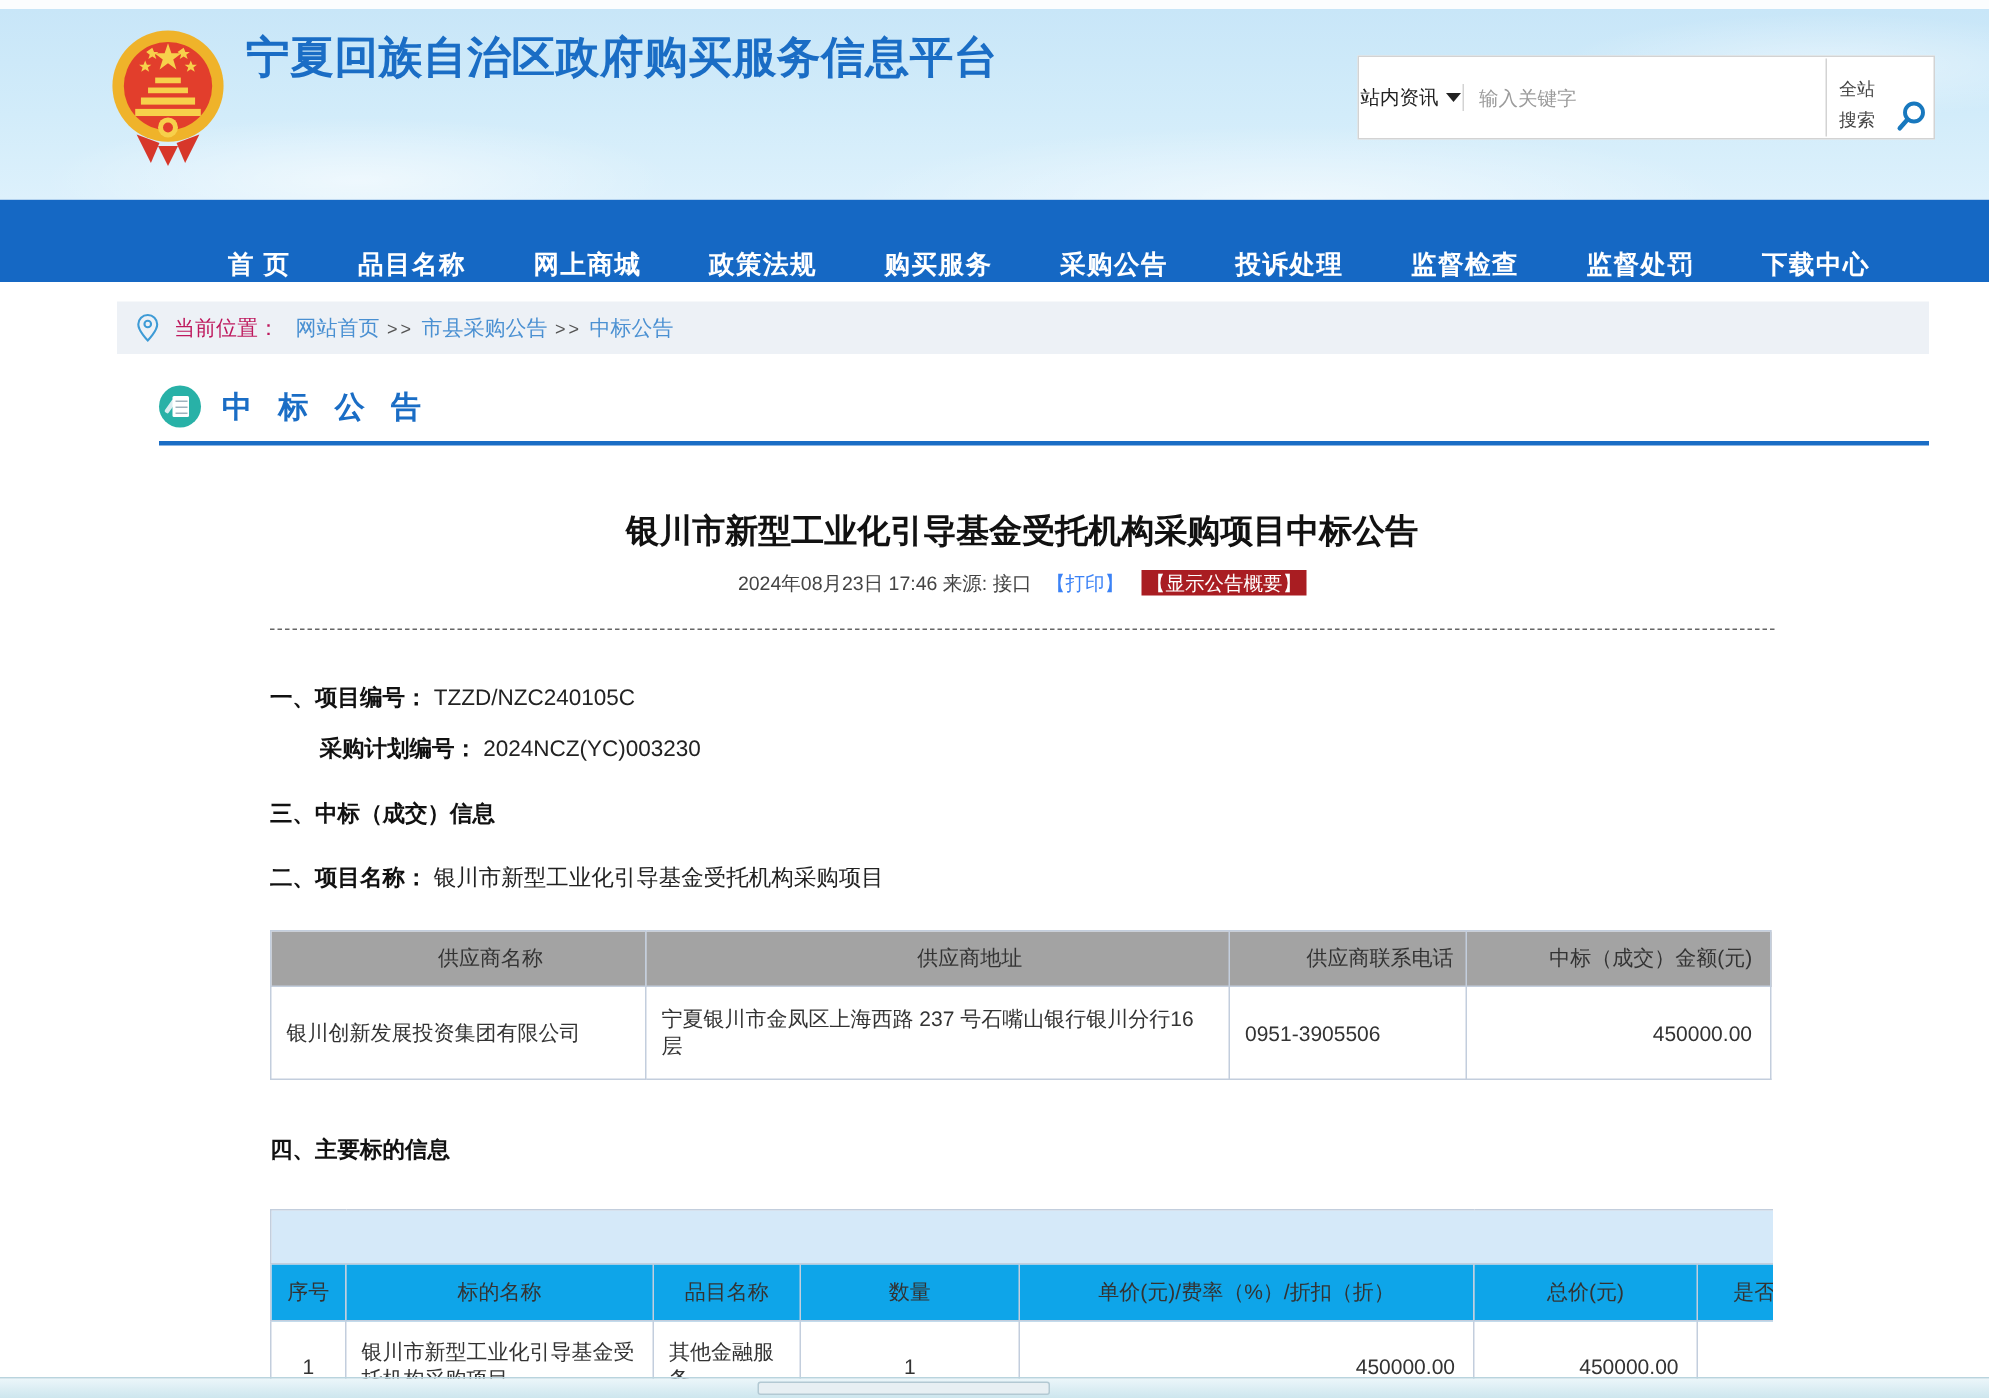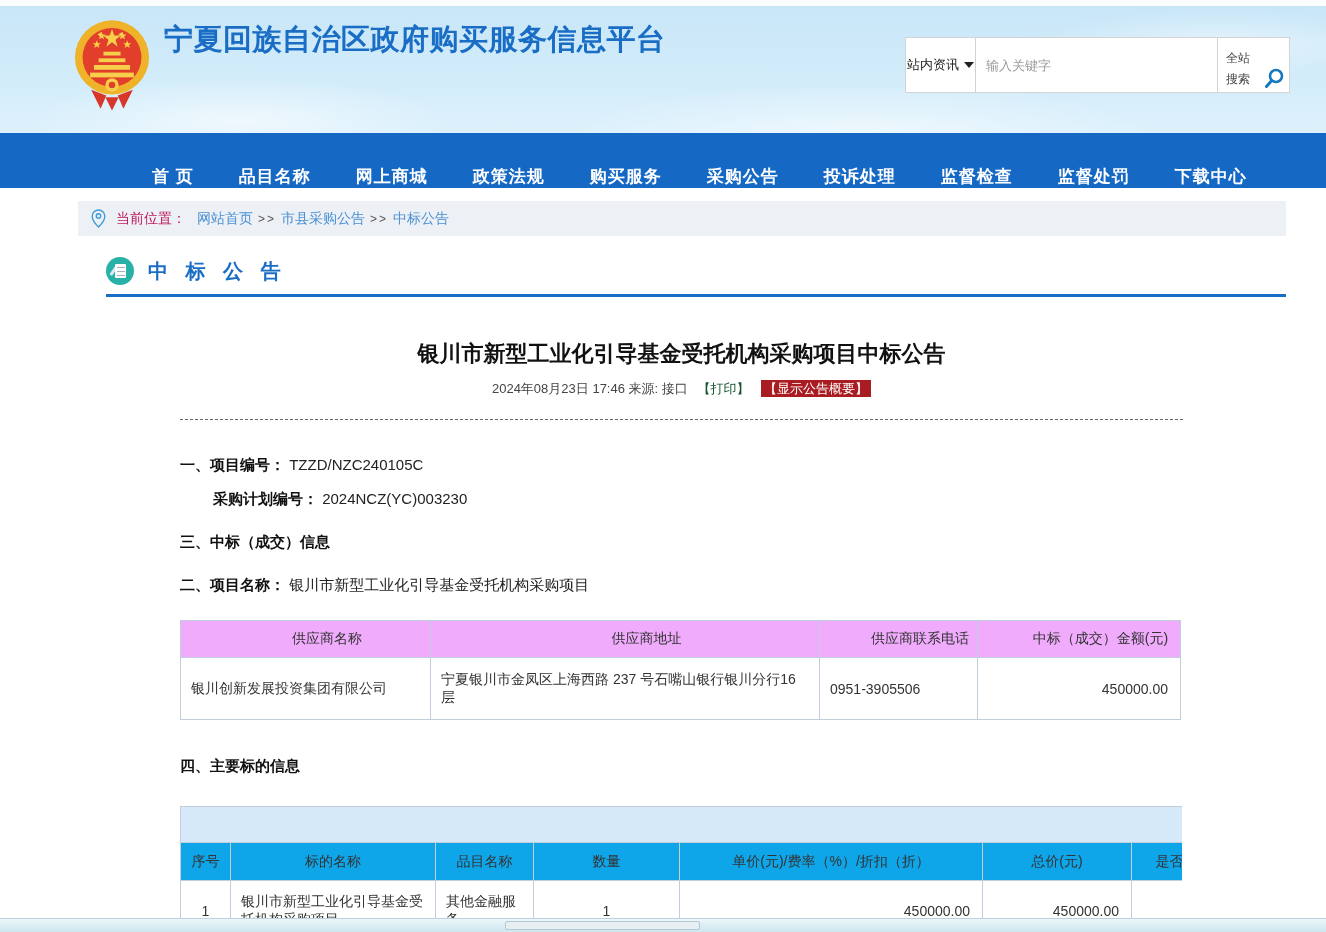--- a/index.html
+++ b/index.html
@@ -18,21 +18,21 @@
       radial-gradient(ellipse 420px 70px at 65% 100%, rgba(255,255,255,.5), rgba(255,255,255,0) 70%),
       radial-gradient(ellipse 260px 50px at 92% 30%, rgba(255,255,255,.45), rgba(255,255,255,0) 70%),
       linear-gradient(180deg,#c8e6f8 0%,#d2ecfa 55%,#ddf1fc 100%);
   }
   .logo { position:absolute; left:74px; top:11px; width:76px; height:96px; cursor:pointer; }
   .site-titles { position:absolute; left:164px; top:15px; white-space:nowrap; }
   .t1 { font-size:30px; font-weight:700; color:#1a6dc5; letter-spacing:9px; line-height:37px; }
   .t2 { font-size:29px; font-weight:900; color:#1a6dc5; letter-spacing:0.5px; line-height:37px; }
   .search {
     position:absolute; left:905px; top:31px; height:56px; display:flex;
-    background:#fff; border:1px solid #d3d3d3;
+    background:#fff; border:1px solid #d3d3d3;align-items:center;
   }
   .sel {
     width:70px; border-right:1px solid #d3d3d3; display:flex; align-items:center;
     justify-content:center; gap:5px; font-size:13px; color:#222; cursor:pointer;
   }
   .chev { width:0; height:0; border-left:5px solid transparent; border-right:5px solid transparent; border-top:6px solid #222; }
   .kw-input { width:241px; border:none; outline:none; padding:0 10px; font-size:13px; color:#333;
     font-family:"Liberation Sans","DejaVu Sans",sans-serif; }
   .kw-input::placeholder { color:#9b9b9b; }
   .allsite {
@@ -56,37 +56,37 @@
   .sec-icon { width:28px; height:28px; border-radius:50%; background:#28b1a7; position:relative; flex:0 0 auto; }
   .sec-icon .page { position:absolute; left:9px; top:7px; width:11px; height:14px; background:#fff; border-radius:1px; }
   .sec-icon .page i { display:block; height:1.5px; background:#9fb3bd; margin:2.5px 1.5px 0 1.5px; }
   .sec-icon .pen { position:absolute; left:6px; top:9px; width:3px; height:10px; background:#d8edf0; transform:rotate(35deg); border-radius:1px; }
   .sec-title { font-size:20px; font-weight:700; color:#1a6dc5; letter-spacing:6px; }
   .sec-rule { margin:8px 0 0 106px; width:1180px; border-top:3px solid #1a6dc5; }
   
   .article { margin-left:180px; width:1003px; }
   .art-title { margin-top:42px; text-align:center; font-size:22px; font-weight:700; color:#111; }
   .art-meta { margin-top:11px; text-align:center; font-size:13px; color:#444; }
-  .print { margin-left:6px; cursor:pointer; color:#14532d; }
+  .print { margin-left:6px; cursor:pointer; color:#3b82f6; }
   .badge { background:#a91d22; color:#fff; padding:1px 3px; margin-left:8px; font-size:13px; cursor:pointer; }
   .dash { margin-top:21px; border-top:1px dashed #666; }
   .item { font-size:15px; color:#222; margin:0; }
   .b { font-weight:700; color:#111; }
   .s1 { margin-top:36px; }
   .s1b { margin-top:15px; padding-left:33px; }
   .s2 { margin-top:24px; }
   .s3 { margin-top:24px; font-weight:700; color:#111; }
   .s4 { margin-top:37px; font-weight:700; color:#111; font-size:15px; }
   
   table { border-collapse:collapse; table-layout:fixed; font-size:14px; color:#333; }
   th, td { border:1px solid #c3cedd; }
   th { font-weight:400; text-align:center; }
   td { background:#fff; padding:6px 10px; }
   .award { margin-top:25px; width:1000px; }
-  .award th { background:#f0abfc; height:37px;padding-left:44px; }
+  .award th { background:#a3a3a3; height:37px;padding-left:44px; }
   .award td { height:62px; }
   .al { text-align:left; }
   .ar { text-align:right; padding-right:12px; }
   .t2wrap { margin-top:30px; width:1002px; overflow:hidden; }
   .subject { width:1500px; }
   .subject .banner th { background:#d5e9f9; height:36px; }
   .subject .headrow th { background:#0ea5e9; height:38px; }
   .subject td { height:60px; }
   
   .hscroll {

